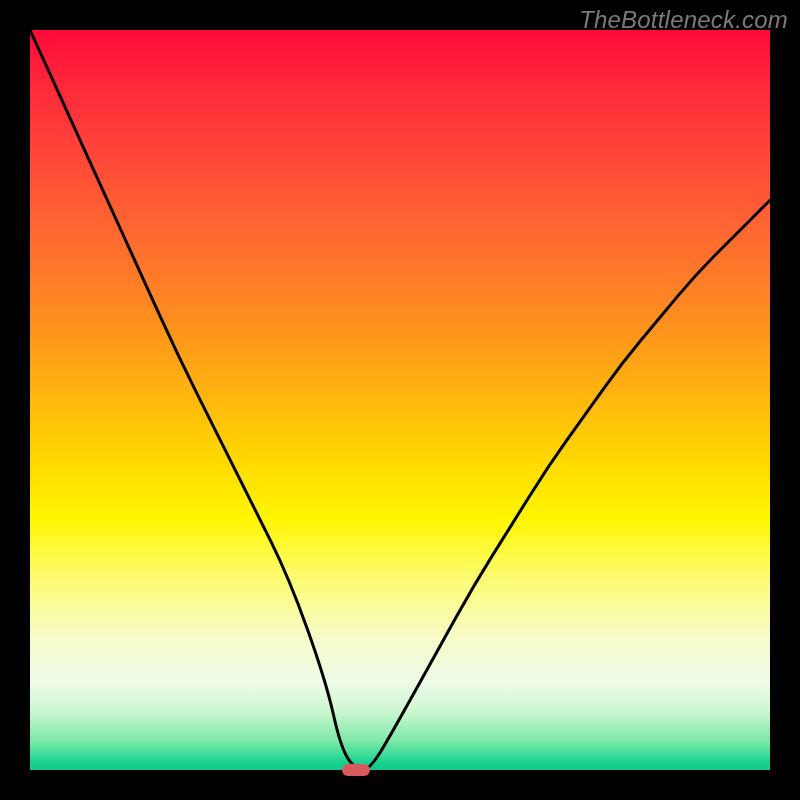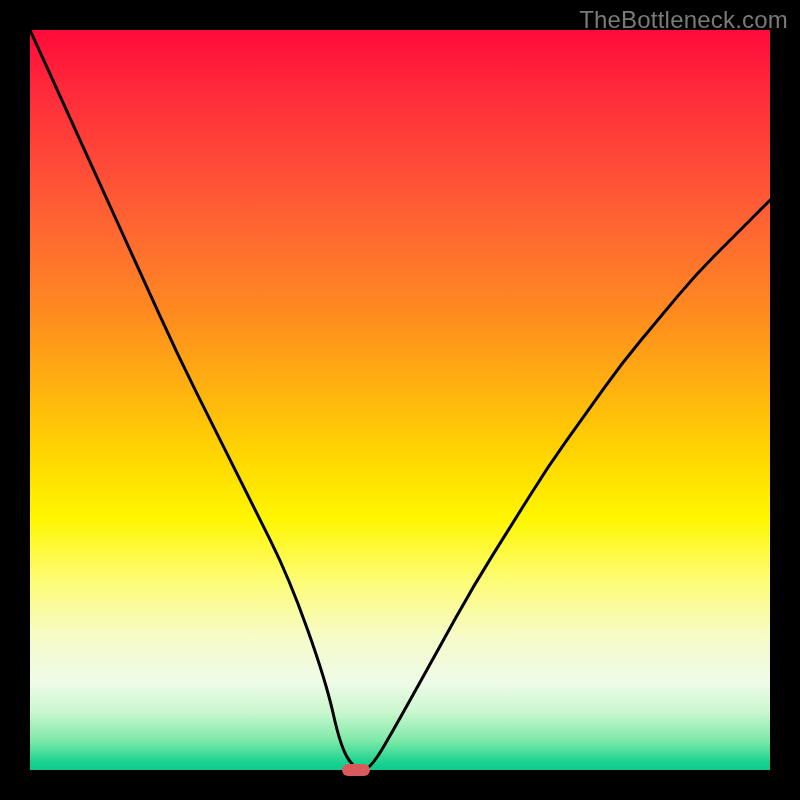--- a/index.html
+++ b/index.html
@@ -44,20 +44,21 @@
   }
   .watermark {
     position: absolute;
     top: 6px;
     right: 12px;
     color: #7a7a7a;
     font-size: 24px;
     font-weight: 400;
     letter-spacing: 0.2px;
     user-select: none;
+    font-style: italic;
   }
   .marker {
     position: absolute;
     width: 28px;
     height: 12px;
     border-radius: 6px;
     background: #d95a5a;
     transform: translate(-50%, -50%);
   }
   svg.curve {

